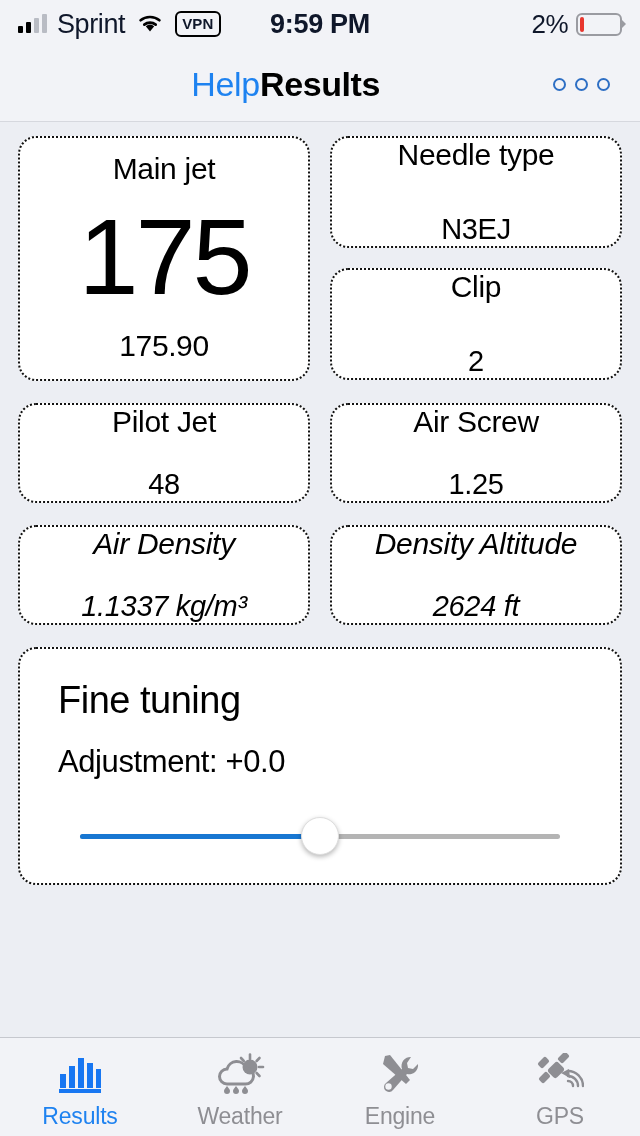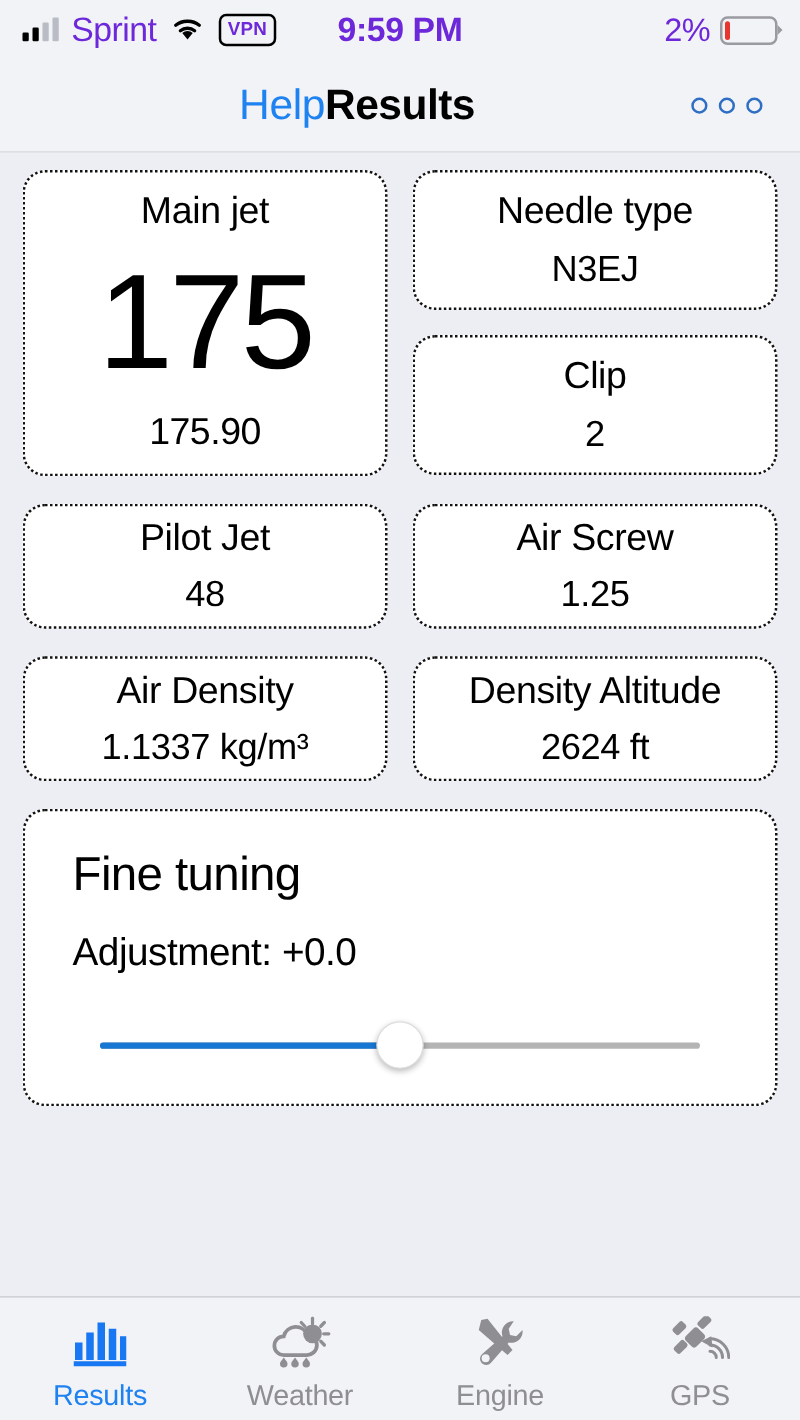--- a/index.html
+++ b/index.html
@@ -10,21 +10,21 @@
     overflow: hidden;
   }
   #app { position: relative; width: 640px; height: 1136px; display: flex; flex-direction: column; }
 
   
   .statusbar {
     height: 48px; flex: 0 0 48px;
     display: flex; align-items: center;
     padding: 0 18px;
     background: #f2f3f7;
-    font-size: 27px; color: #6d28d9;
+    font-size: 27px; color: #0f172a;
   }
   .sb-left { display: flex; align-items: center; gap: 10px; flex: 1 1 0; }
   .sb-center { flex: 0 0 auto; font-weight: 600; letter-spacing: -0.3px; }
   .sb-right { display: flex; align-items: center; justify-content: flex-end; gap: 8px; flex: 1 1 0; }
   .carrier { font-size: 27px; letter-spacing: -0.4px; }
   .bars { display: flex; align-items: flex-end; gap: 3px; height: 18px; }
   .bars i { display: block; width: 5px; border-radius: 1px; background: #000; }
   .bars i:nth-child(1) { height: 7px; }
   .bars i:nth-child(2) { height: 11px; }
   .bars i:nth-child(3) { height: 15px; background: #b9bcc4; }
@@ -67,40 +67,40 @@
   }
 
   
   .content { flex: 1 1 auto; padding: 14px 18px 0; overflow: hidden; }
 
   .card {
     background: #fff;
     border: 2px dotted #121212;
     border-radius: 18px;
     display: flex; flex-direction: column;
-    align-items: center; justify-content: center;
+    align-items: center; justify-content: space-between;
   }
   .card-title { font-size: 30px; color: #000; letter-spacing: -0.3px; }
   .card-value { font-size: 29px; color: #000; letter-spacing: -0.3px; }
 
   .grid-top { display: flex; gap: 20px; }
   .col-left  { width: 292px; }
   .col-right { width: 292px; display: flex; flex-direction: column; gap: 20px; }
 
   .card-main { height: 245px; padding: 14px 0 16px; justify-content: space-between; }
   .main-big { font-size: 108px; font-weight: 400; line-height: 0.95; letter-spacing: -3px; color: #000; }
   .main-sub { font-size: 30px; color: #000; letter-spacing: -0.4px; }
 
   .card-sm { height: 112px; gap: 14px; }
 
   .row2 { display: flex; gap: 20px; margin-top: 22px; }
   .row2 .card { width: 292px; height: 100px; gap: 12px; }
 
   .row3 { display: flex; gap: 20px; margin-top: 22px; }
-  .row3 .card { width: 292px; height: 100px; gap: 12px; }
+  .row3 .card { width: 292px; height: 100px; gap: 12px; font-style: italic; }
 
   
   .card-fine {
     margin-top: 22px; height: 238px;
     align-items: stretch; justify-content: flex-start;
     padding: 30px 38px 0;
   }
   .fine-title { font-size: 38px; color: #000; letter-spacing: -0.5px; }
   .fine-adj { font-size: 31px; color: #000; margin-top: 22px; letter-spacing: -0.4px; }
   .slider-wrap { position: relative; margin: 34px 22px 0; height: 44px; display: flex; align-items: center; cursor: pointer; }

